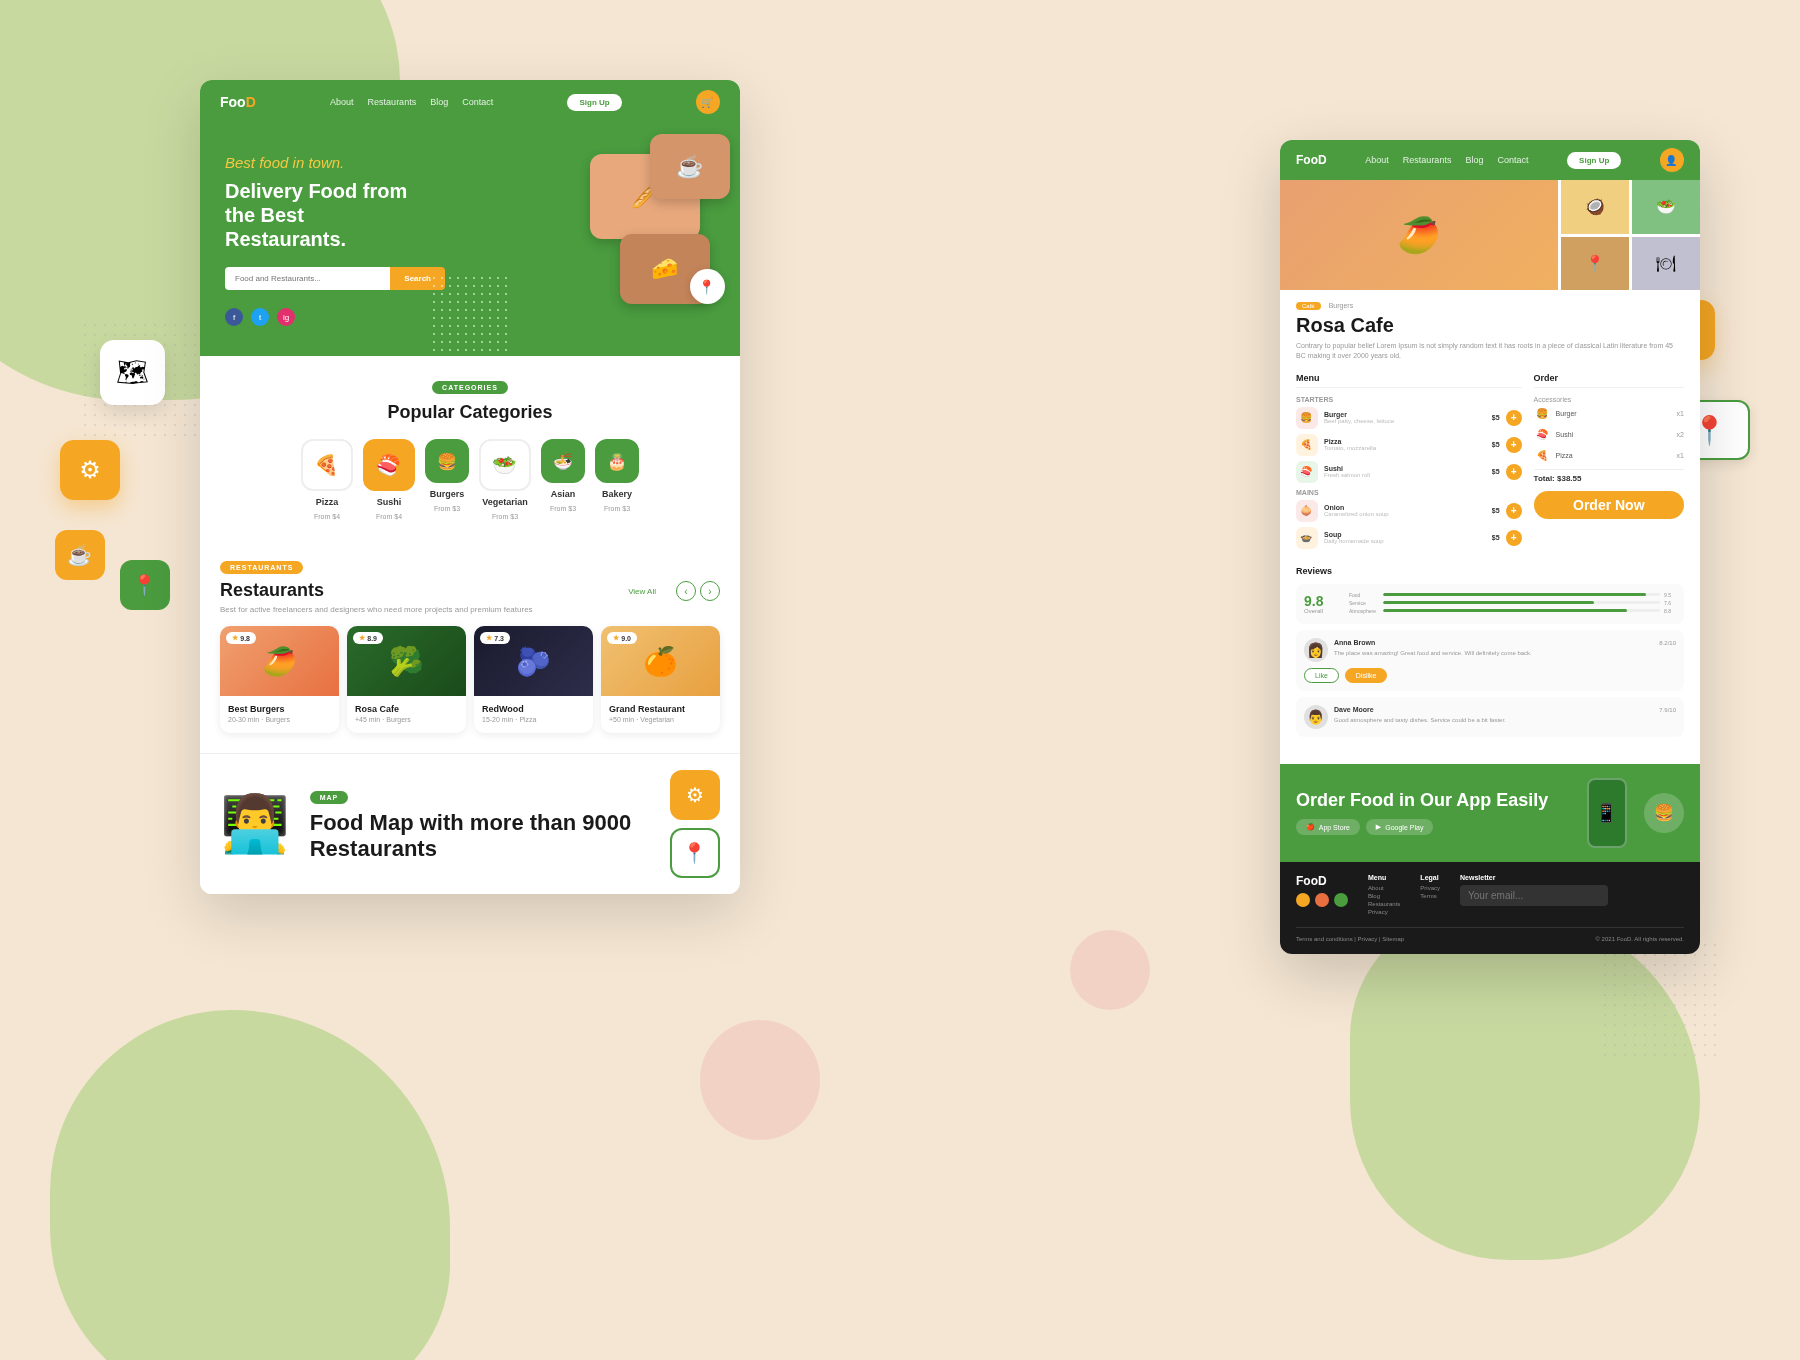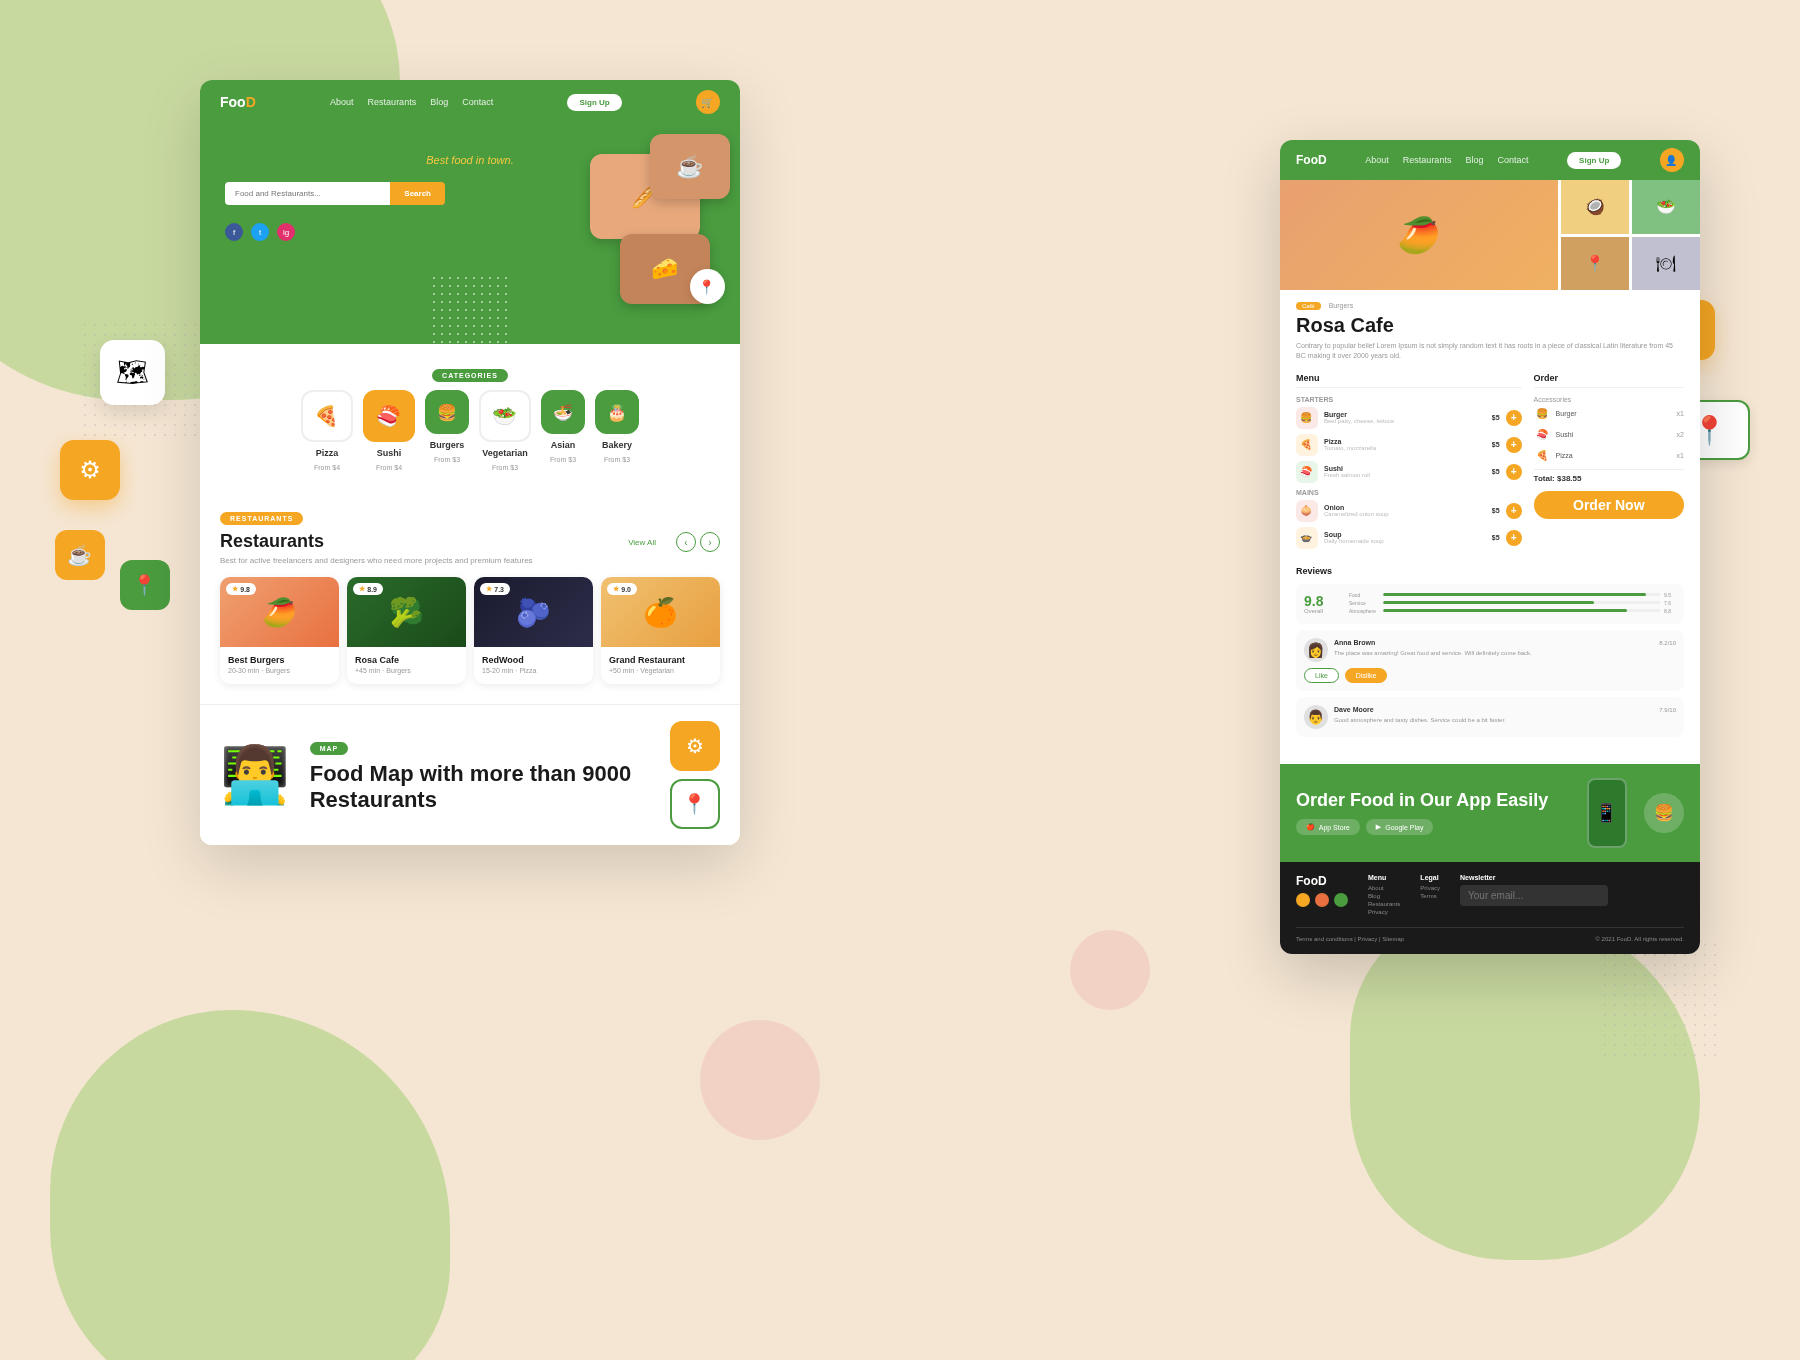--- a/index.html
+++ b/index.html
@@ -104,24 +104,23 @@
     
     .hero {
       background: #4a9c3f;
       padding: 30px 25px 30px;
       position: relative;
       min-height: 220px;
       overflow: hidden;
     }
     .hero-tagline {
       color: #f5c842;
-      font-size: 11px;
+      font-size: 15px;
       font-style: italic;
       margin-bottom: 8px;
-      text-align: center;
     }
     .hero-title {
       color: #fff;
       font-size: 20px;
       font-weight: 800;
       line-height: 1.2;
       max-width: 200px;
     }
     .hero-search {
       display: flex;
@@ -945,20 +944,21 @@
       <span class="nav-link">Blog</span>
       <span class="nav-link">Contact</span>
     </div>
     <button class="nav-signup">Sign Up</button>
     <div class="nav-cart">🛒</div>
   </nav>
 
   <section class="hero">
     <div class="hero-dots"></div>
     <p class="hero-tagline">Best food in town.</p>
+    <h1 class="hero-title">Delivery Food from the Best Restaurants.</h1>
     <div class="hero-search">
       <input type="text" placeholder="Food and Restaurants..." style="">
       <button>Search</button>
     </div>
     <div class="hero-social">
       <div class="social-icon social-fb">f</div>
       <div class="social-icon social-tw">t</div>
       <div class="social-icon social-ig">ig</div>
     </div>
 
@@ -971,20 +971,21 @@
       </div>
       <div class="food-card food-card-3">
         <div class="food-img-placeholder">🧀</div>
       </div>
       <div class="location-pin-hero">📍</div>
     </div>
   </section>
 
   <section class="categories-section">
     <span class="section-badge">CATEGORIES</span>
+    <h2 class="section-title">Popular Categories</h2>
     <div class="categories-grid">
       <div class="category-item">
         <div class="category-icon-wrap">🍕</div>
         <span class="category-name">Pizza</span>
         <span class="category-price">From $4</span>
       </div>
       <div class="category-item">
         <div class="category-icon-wrap active" style="color:#fff;">🍣</div>
         <span class="category-name">Sushi</span>
         <span class="category-price">From $4</span>

